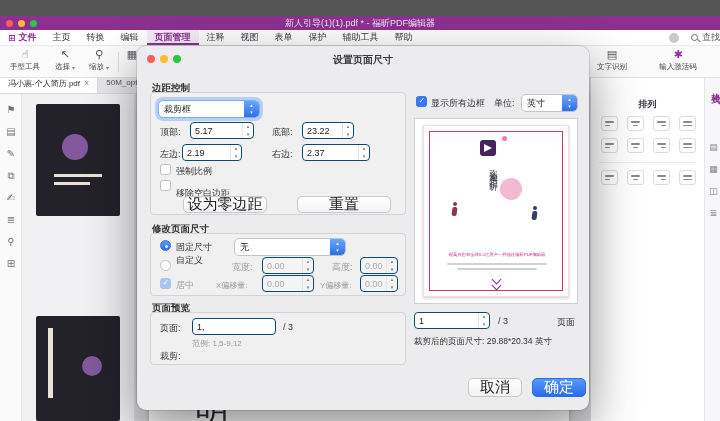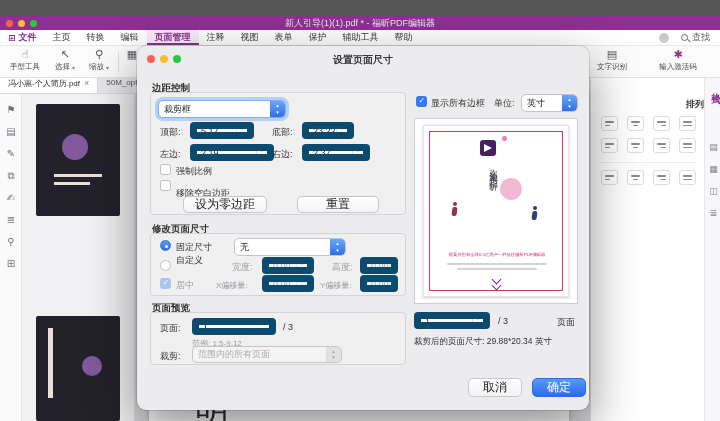--- a/index.html
+++ b/index.html
@@ -13,21 +13,21 @@
   .light {width:7px;height:7px;border-radius:50%}
   .red{background:#ff5f57}.yellow{background:#febc2e}.green{background:#28c840}
   .titlebar .wtitle {position:absolute;left:0;right:0;top:0;text-align:center;font-size:9px;color:#f3e2f5;line-height:14px}
 
   
   .menubar {position:absolute;left:0;top:14px;width:720px;height:16px;background:#fff;border-bottom:1px solid #e8e8ea;display:flex;align-items:stretch;font-size:9px;color:#3c3c41}
   .menu-file {display:flex;align-items:center;gap:3px;padding:0 8px;color:#8c3191;font-weight:bold}
   .menu-file .fi {font-size:9px;color:#8c3191}
   .menu-item {padding:0 8px;display:flex;align-items:center}
   .menu-item.active {color:#8c3191;font-weight:bold;background:#f7eef9;box-shadow:inset 0 -2px 0 #8c3191}
-  .menubar-right {margin-left:auto;display:flex;align-items:center;gap:12px;padding-right:10px}
+  .menubar-right {margin-left:auto;display:flex;align-items:center;gap:12px;}
   .avatar {width:10px;height:10px;border-radius:50%;background:#c9c9ce}
   .searchbtn {display:flex;align-items:center;gap:4px;color:#5a5a60}
   .mag {position:relative;width:7px;height:7px;border:1.3px solid #6a6a70;border-radius:50%}
   .mag::after {content:"";position:absolute;width:3.5px;height:1.3px;background:#6a6a70;right:-3.5px;bottom:-1.5px;transform:rotate(40deg)}
 
   
   .ribbon {position:absolute;left:0;top:30px;width:720px;height:32px;background:#fbfbfc;border-bottom:1px solid #e2e2e5}
   .tool {position:absolute;top:2px;display:flex;flex-direction:column;align-items:center;gap:2px;font-size:7.5px;color:#4a4a50}
   .ticon {font-size:11px;line-height:12px;color:#585862}
   .ticon.purple {color:#8c3191}
@@ -51,21 +51,21 @@
   .t-circle {position:absolute;border-radius:50%;background:#8c5fa8;opacity:.9}
   .t-bar {position:absolute;background:#e8e2d6}
 
   
   .docarea {position:absolute;left:135px;top:78px;width:455px;height:327px;background:#d8d8db}
   .doc-page {position:absolute;left:14px;top:292px;width:420px;height:35px;background:#fff;box-shadow:0 0 4px rgba(0,0,0,.25);overflow:hidden}
   .doc-char {position:absolute;left:46px;top:2px;font-family:"Liberation Serif","DejaVu Serif",serif;font-size:34px;color:#2e2e33}
 
   
   .rightpanel {position:absolute;left:590px;top:62px;width:130px;height:343px;background:#fff;border-left:1px solid #ddddde}
-  .rp-title {position:absolute;left:0;top:20px;width:113px;text-align:right;font-size:9px;font-weight:bold;color:#3c3c41}
+  .rp-title {position:absolute;left:0;top:20px;width:113px;text-align:center;font-size:9px;font-weight:bold;color:#3c3c41}
   .al-btn {position:absolute;width:17px;height:15px;border:1px solid #dcdcde;border-radius:3px;background:#fff;display:flex;flex-direction:column;justify-content:center;gap:2px;padding:0 3px}
   .al-btn i {display:block;height:1.5px;background:#8a8a90;border-radius:1px}
   .al-btn i:nth-child(1){width:100%}
   .al-btn i:nth-child(2){width:55%}
   .al-btn.c i:nth-child(2){align-self:center}
   .al-btn.r i:nth-child(2){align-self:flex-end}
   .al-btn.j i:nth-child(2){width:100%}
   .rp-sep {position:absolute;left:8px;width:97px;height:1px;background:#ececef}
   .tabstrip {position:absolute;left:113px;top:0;width:17px;height:343px;background:#f7f7f9;border-left:1px solid #e7e7ea}
   .fmt {position:absolute;left:4px;top:8px;writing-mode:vertical-rl;font-size:9px;color:#8c3191;font-weight:bold;letter-spacing:2px}
@@ -84,21 +84,21 @@
   .dlg-title {position:absolute;left:0;top:7px;width:100%;text-align:center;font-size:10px;font-weight:bold;color:#38383d}
   .dlg-lights {position:absolute;left:10px;top:9px;display:flex;gap:5px}
   .dlg-lights span {width:8px;height:8px;border-radius:50%}
 
   .grouplabel {position:absolute;font-size:9.5px;font-weight:bold;color:#333}
   .groupbox {position:absolute;border:1px solid #d4d4d6;border-radius:4px;background:#f0f0f1}
   .lbl {position:absolute;font-size:9px;color:#333;white-space:nowrap}
   .lbl.small {font-size:8px}
   .lbl.gray {color:#9a9aa0}
 
-  .field {position:absolute;height:17px;background:#fff;border:7px solid #0c4a6e;border-radius:4px;font-size:9px;color:#222;display:flex;align-items:center;padding-left:4px;overflow:hidden}
+  .field {position:absolute;height:17px;background:#fff;border:1px solid #0c4a6e;border-radius:4px;font-size:9px;color:#222;display:flex;align-items:center;padding-left:4px;overflow:hidden}
   .field.disabled {background:#f4f4f5;color:#ababb0}
   .stepper {position:relative;margin-left:auto;width:11px;height:100%;border-left:1px solid #e3e3e6;flex:none}
   .stepper::before {content:"▴";position:absolute;left:0;right:0;top:1px;text-align:center;font-size:5px;line-height:5px;color:#7a7a82}
   .stepper::after {content:"▾";position:absolute;left:0;right:0;bottom:1px;text-align:center;font-size:5px;line-height:5px;color:#7a7a82}
 
   .popup {position:absolute;height:18px;background:#fff;border:1px solid #c4c4c6;border-radius:5px;font-size:9px;color:#222;display:flex;align-items:center;padding-left:5px;overflow:hidden}
   .cap {position:relative;margin-left:auto;width:15px;height:100%;background:linear-gradient(#6aa6fa,#2f6fe8);border-radius:0 4px 4px 0;flex:none}
   .cap::before {content:"▴";position:absolute;left:0;right:0;top:2px;text-align:center;font-size:5px;line-height:5px;color:#fff}
   .cap::after {content:"▾";position:absolute;left:0;right:0;bottom:2px;text-align:center;font-size:5px;line-height:5px;color:#fff}
   .popup.focus {border-color:#7ab0f8;box-shadow:0 0 0 3px rgba(77,145,245,.35)}
@@ -108,21 +108,21 @@
 
   .checkbox {position:absolute;width:11px;height:11px;border:1px solid #bfbfc2;background:#fff;border-radius:2.5px}
   .checkbox.checked {background:#3478f6;border-color:#3478f6}
   .checkbox.checked::after {content:"✓";position:absolute;left:1.5px;top:-1px;font-size:8px;color:#fff}
   .checkbox.checked.dim {background:#aac4ee;border-color:#aac4ee}
 
   .radio {position:absolute;width:11px;height:11px;border:1px solid #bfbfc2;background:#fff;border-radius:50%}
   .radio.selected {background:linear-gradient(#5b9bf8,#2f6fe8);border-color:#2f6fe8}
   .radio.selected::after {content:"";position:absolute;left:3.5px;top:3.5px;width:3px;height:3px;border-radius:50%;background:#fff}
 
-  .btn {position:absolute;height:17px;background:linear-gradient(#fff,#f3f3f5);border:1px solid #c8c8ca;border-radius:5px;font-size:12px;color:#222;display:flex;align-items:center;justify-content:center}
+  .btn {position:absolute;height:17px;background:linear-gradient(#fff,#f3f3f5);border:1px solid #c8c8ca;border-radius:5px;font-size:15px;color:#222;display:flex;align-items:center;justify-content:center}
   .btn.primary {background:linear-gradient(#549af9,#2e6be7);border-color:#2e6be7;color:#fff}
 
   
   .pv-frame {position:absolute;left:277px;top:72px;width:164px;height:186px;background:#fff;border:1px solid #cfcfd3}
   .pv-page {position:absolute;left:8px;top:6px;width:146px;height:172px;background:#fff;border:1px solid #e4e4e8;box-shadow:0 1px 3px rgba(0,0,0,.2)}
   .pv-crop {position:absolute;inset:5px;border:1px solid #cf3b5c}
   .pv-logo {position:absolute;left:56px;top:14px;width:16px;height:16px;background:#46215f;border-radius:3px}
   .pv-logo::after {content:"";position:absolute;left:4px;top:4px;width:0;height:0;border-left:8px solid #fff;border-top:4px solid transparent;border-bottom:4px solid transparent}
   .pv-dot {position:absolute;left:78px;top:10px;width:5px;height:5px;border-radius:50%;background:#ee7fb0}
   .pv-circle {position:absolute;left:76px;top:52px;width:22px;height:22px;border-radius:50%;background:#f3b8d2}
@@ -323,50 +323,50 @@
   <div class="dialog">
     <div class="dlg-lights">
       <span class="red"></span>
       <span class="yellow"></span>
       <span class="green"></span>
     </div>
     <div class="dlg-title">设置页面尺寸</div>
 
     <div class="grouplabel" style="left:15px;top:36px">边距控制</div>
     <div class="groupbox" style="left:13px;top:46px;width:256px;height:123px"></div>
-    <div class="popup focus" style="left:21px;top:54px;width:128px">
+    <div class="popup focus" style="left:21px;top:54px;width:102px">
       <span>裁剪框</span>
         <span class="cap"></span>
     </div>
     <span class="lbl" style="left:23px;top:80px">顶部:</span>
     <div class="field" style="left:53px;top:76px;width:64px">
       <span>5.17</span>
         <span class="stepper"></span>
     </div>
     <span class="lbl" style="left:135px;top:80px">底部:</span>
     <div class="field" style="left:165px;top:76px;width:52px">
       <span>23.22</span>
         <span class="stepper"></span>
     </div>
     <span class="lbl" style="left:23px;top:102px">左边:</span>
-    <div class="field" style="left:53px;top:98px;width:84px">
+    <div class="field" style="left:45px;top:98px;width:60px">
       <span>2.19</span>
         <span class="stepper"></span>
     </div>
     <span class="lbl" style="left:135px;top:102px">右边:</span>
     <div class="field" style="left:165px;top:98px;width:68px">
       <span>2.37</span>
         <span class="stepper"></span>
     </div>
     <span class="checkbox" style="left:23px;top:118px"></span>
     <span class="lbl" style="left:39px;top:119px">强制比例</span>
     <span class="checkbox" style="left:23px;top:134px"></span>
     <span class="lbl" style="left:39px;top:141px">移除空白边距</span>
     <div class="btn" style="left:46px;top:150px;width:84px">设为零边距</div>
-    <div class="btn" style="left:160px;top:150px;width:82px">重置</div>
+    <div class="btn" style="left:160px;top:150px;width:94px">重置</div>
 
     <div class="grouplabel" style="left:15px;top:177px">修改页面尺寸</div>
     <div class="groupbox" style="left:13px;top:187px;width:256px;height:63px"></div>
     <span class="radio selected" style="left:23px;top:194px"></span>
     <span class="lbl" style="left:39px;top:195px">固定尺寸</span>
     <div class="popup" style="left:97px;top:192px;width:112px">
       <span>无</span>
         <span class="cap"></span>
     </div>
     <span class="radio" style="left:23px;top:214px"></span>
@@ -396,24 +396,20 @@
 
     <div class="grouplabel" style="left:15px;top:256px">页面预览</div>
     <div class="groupbox" style="left:13px;top:266px;width:256px;height:53px"></div>
     <span class="lbl" style="left:23px;top:276px">页面:</span>
     <div class="field" style="left:55px;top:272px;width:84px">
       <span>1,</span>
     </div>
     <span class="lbl" style="left:146px;top:276px">/ 3</span>
     <span class="lbl gray small" style="left:55px;top:292px">范例: 1,5-9,12</span>
     <span class="lbl" style="left:23px;top:304px">裁剪:</span>
-    <div class="popup disabled" style="left:55px;top:300px;width:150px;height:17px">
-      <span>范围内的所有页面</span>
-        <span class="cap"></span>
-    </div>
 
     <span class="checkbox checked" style="left:279px;top:50px"></span>
     <span class="lbl" style="left:294px;top:51px">显示所有边框</span>
     <span class="lbl" style="left:357px;top:51px">单位:</span>
     <div class="popup" style="left:384px;top:48px;width:57px">
       <span>英寸</span>
         <span class="cap"></span>
     </div>
 
     <div class="pv-frame">

